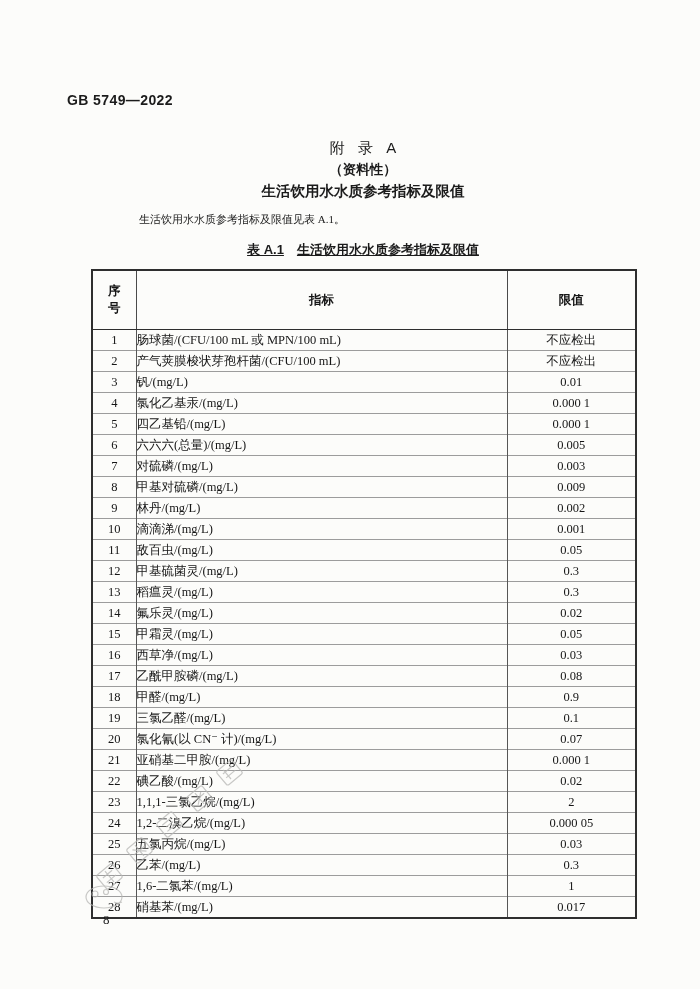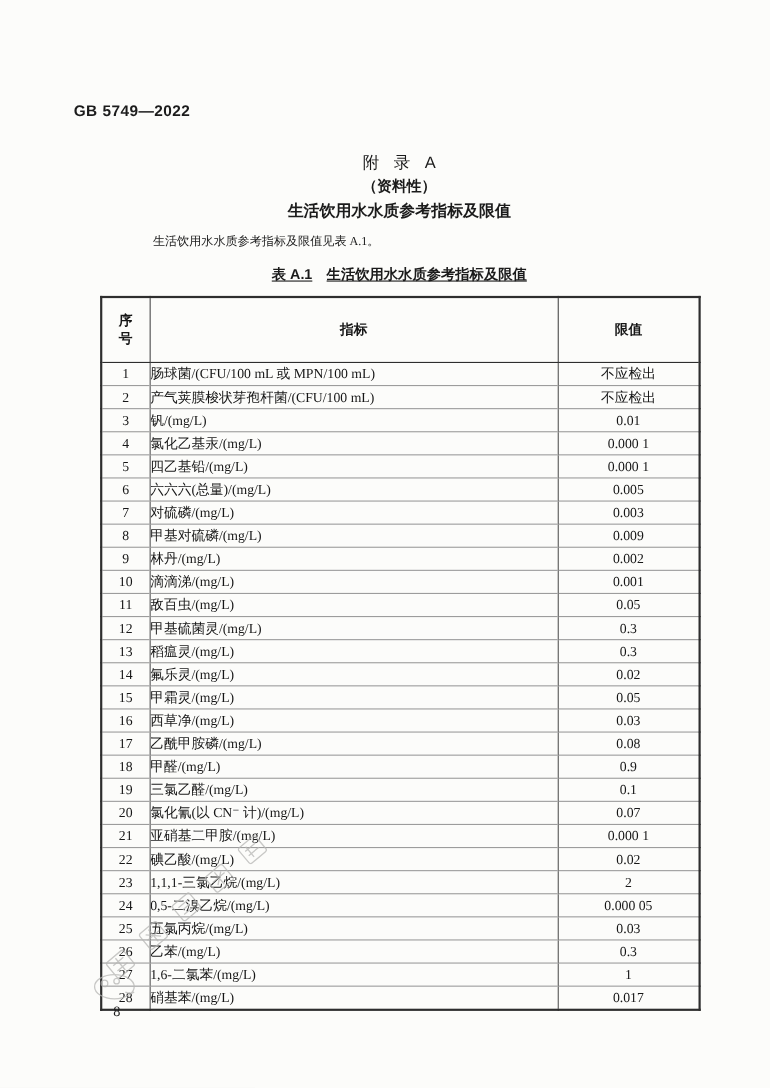--- a/index.html
+++ b/index.html
@@ -203,21 +203,21 @@
           <td class="cell-ind">碘乙酸/(mg/L)</td>
           <td class="cell-lim">0.02</td>
         </tr>
         <tr>
           <td class="cell-seq">23</td>
           <td class="cell-ind">1,1,1-三氯乙烷/(mg/L)</td>
           <td class="cell-lim">2</td>
         </tr>
         <tr>
           <td class="cell-seq">24</td>
-          <td class="cell-ind">0,5-二溴乙烷/(mg/L)</td>
+          <td class="cell-ind">1,2-二溴乙烷/(mg/L)</td>
           <td class="cell-lim">0.000 05</td>
         </tr>
         <tr>
           <td class="cell-seq">25</td>
           <td class="cell-ind">五氯丙烷/(mg/L)</td>
           <td class="cell-lim">0.03</td>
         </tr>
         <tr>
           <td class="cell-seq">26</td>
           <td class="cell-ind">乙苯/(mg/L)</td>

